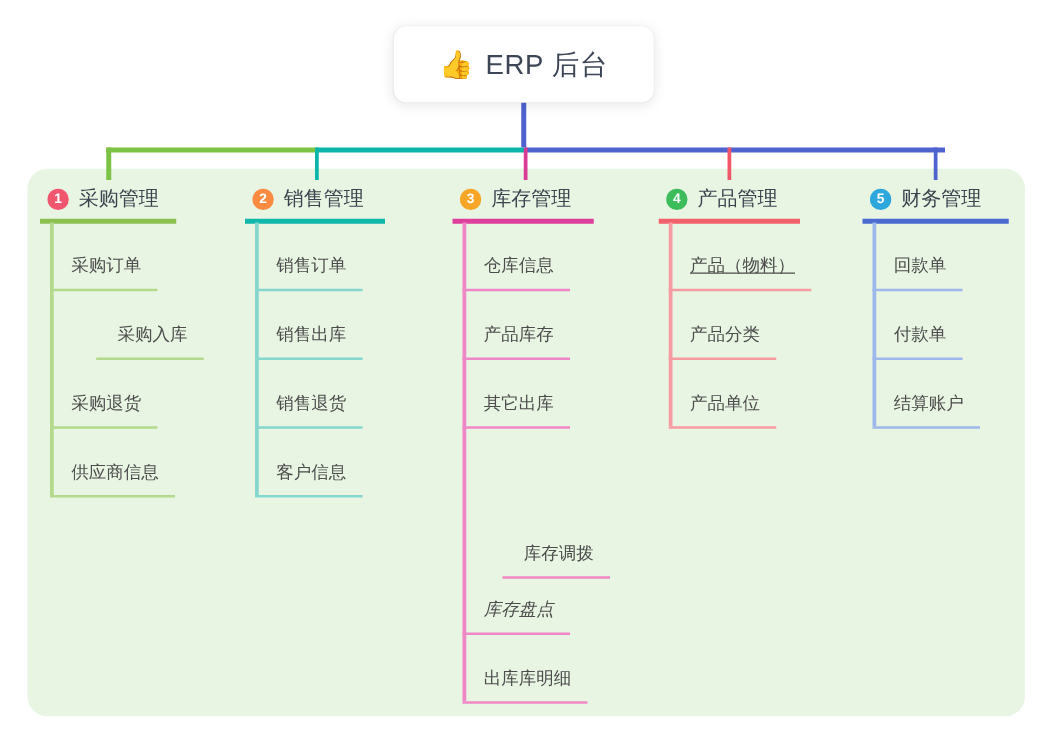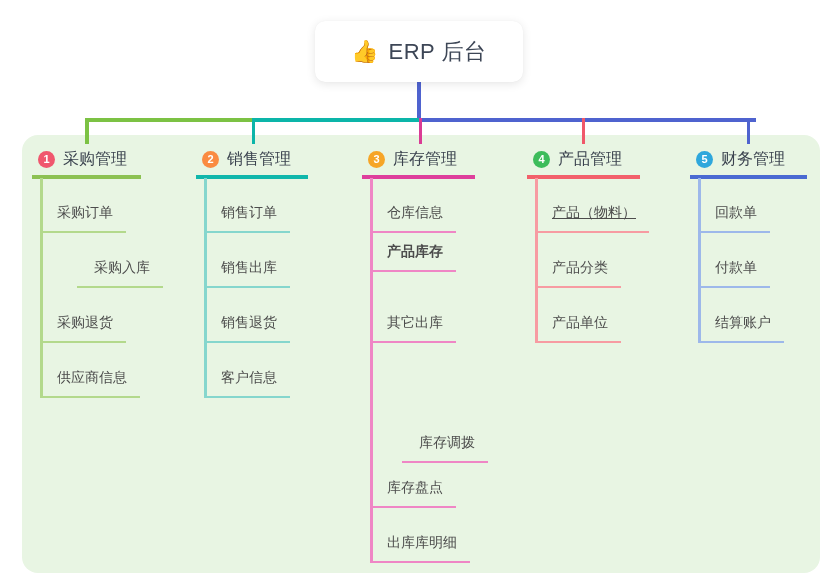--- a/index.html
+++ b/index.html
@@ -89,24 +89,24 @@
         <div class="child-item" style="top: 224px; border-bottom-color: rgb(133, 214, 205);">客户信息</div>
       </div>
       <div class="branch" style="left: 362px; width: 113px;">
         <div class="branch-header">
           <span class="badge" style="background: rgb(246, 165, 39);">3</span>
           <span>库存管理</span>
         </div>
         <div class="branch-underline" style="background: rgb(222, 63, 156);"></div>
         <div class="branch-vline" style="top: 33px; height: 382.5px; background: rgb(239, 134, 197);"></div>
         <div class="child-item" style="top: 59px; border-bottom-color: rgb(239, 134, 197);">仓库信息</div>
-        <div class="child-item" style="top: 98px; border-bottom-color: rgb(239, 134, 197); font-weight: bold;">产品库存</div>
+        <div class="child-item" style="top: 114px; border-bottom-color: rgb(239, 134, 197);">产品库存</div>
         <div class="child-item" style="top: 169px; border-bottom-color: rgb(239, 134, 197);">其它出库</div>
         <div class="child-item" style="top: 289px; border-bottom-color: rgb(239, 134, 197); margin-left: 32px;">库存调拨</div>
-        <div class="child-item" style="top: 334px; border-bottom-color: rgb(239, 134, 197);">库存盘点</div>
+        <div class="child-item" style="top: 334px; border-bottom-color: rgb(239, 134, 197); font-style: italic;">库存盘点</div>
         <div class="child-item" style="top: 389px; border-bottom-color: rgb(239, 134, 197);">出库库明细</div>
       </div>
       <div class="branch" style="left: 527px; width: 113px;">
         <div class="branch-header">
           <span class="badge" style="background: rgb(61, 188, 91);">4</span>
           <span>产品管理</span>
         </div>
         <div class="branch-underline" style="background: rgb(242, 96, 107);"></div>
         <div class="branch-vline" style="top: 33px; height: 162.5px; background: rgb(247, 155, 162);"></div>
         <div class="child-item" style="top: 59px; border-bottom-color: rgb(247, 155, 162); text-decoration: underline;">产品（物料）</div>

